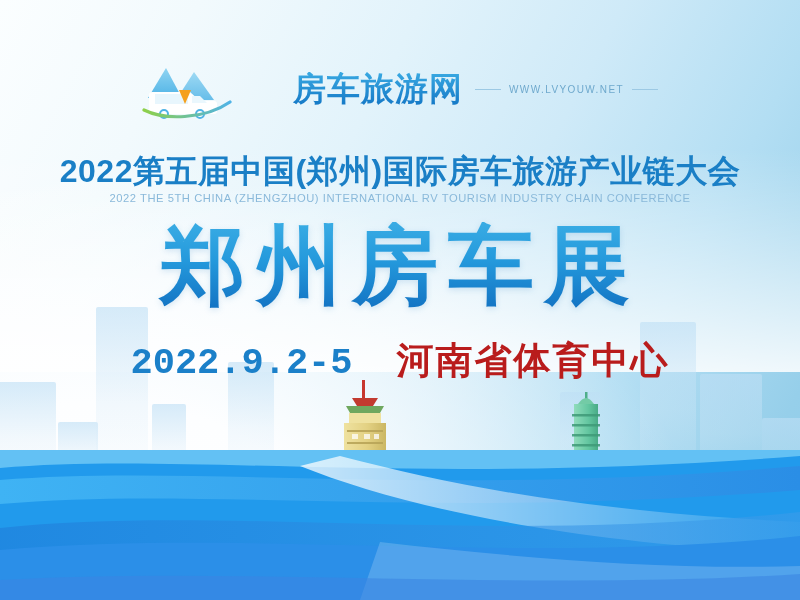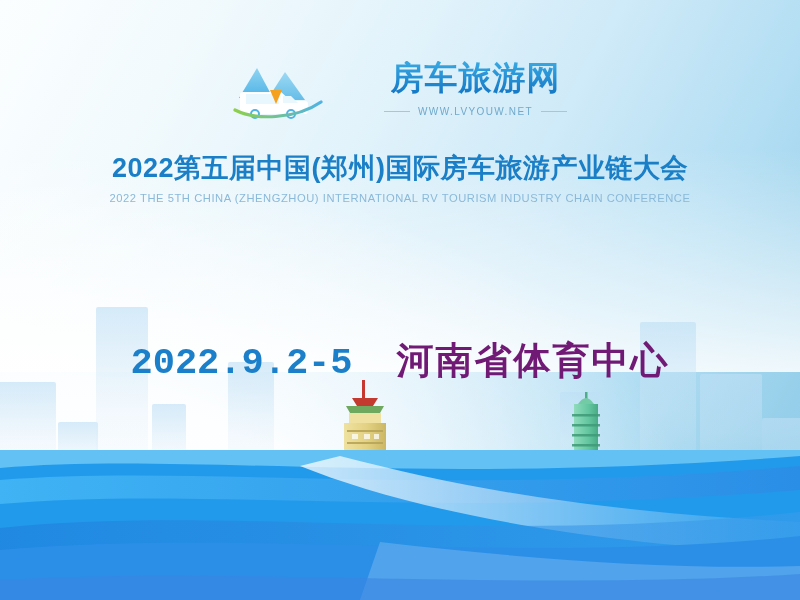--- a/index.html
+++ b/index.html
@@ -44,40 +44,40 @@
     border-radius:2px 2px 0 0;
   }
 
   
   .logo-wrap{
     position:absolute;left:0;right:0;top:58px;
     display:flex;justify-content:center;align-items:center;gap:14px;
   }
   .logo-mark{position:relative;width:92px;height:62px;}
   .logo-mark svg{display:block;width:92px;height:62px;}
-  .logo-text-col{display:flex;flex-direction:column;align-items:center;gap:12px;margin-left:45px;}
+  .logo-text-col{display:flex;flex-direction:row;align-items:center;gap:12px;margin-left:45px;}
   .logo-cn{
     font-size:33px;font-weight:bold;letter-spacing:1px;
     color:#1e8fd6;
     background:linear-gradient(180deg,#39a9e2 0%,#1478c6 100%);
     -webkit-background-clip:text;background-clip:text;
     -webkit-text-fill-color:transparent;
     line-height:1.02;
     white-space:nowrap;
   }
   .logo-url-row{display:flex;align-items:center;gap:8px;}
   .logo-dash{width:26px;height:1px;background:#9cc9e4;}
   .logo-url{
     font-size:10px;letter-spacing:1.4px;color:#6fa9cd;white-space:nowrap;
   }
 
   
   .conf-cn{
     position:absolute;left:0;right:0;top:150px;text-align:center;
-    font-size:27px;font-weight:bold;letter-spacing:.5px;
+    font-size:32px;font-weight:bold;letter-spacing:.5px;
     color:#1a7fc6;white-space:nowrap;
   }
   .conf-en{
     position:absolute;left:0;right:0;top:192px;text-align:center;
     font-size:11.2px;letter-spacing:.55px;color:#8ab9da;white-space:nowrap;
   }
 
   .headline{
     position:absolute;left:0;right:0;top:222px;text-align:center;
     font-size:86px;font-weight:bold;letter-spacing:10px;
@@ -88,21 +88,21 @@
     color:#1f8fd2;
     filter:drop-shadow(0 2px 3px rgba(20,110,180,.16));
   }
 
   .meta-row{
     position:absolute;left:0;right:0;top:336px;
     display:flex;justify-content:center;align-items:baseline;gap:44px;
     white-space:nowrap;
   }
   .meta-date{font-size:37px;font-weight:bold;color:#1b80c9;letter-spacing:0px;font-family:Liberation Mono, monospace;}
-  .meta-venue{font-size:37px;font-weight:bold;color:#701a75;letter-spacing:2px;}
+  .meta-venue{font-size:37px;font-weight:bold;color:#b91c1c;letter-spacing:2px;}
 
   
   .scene{position:absolute;left:0;right:0;bottom:0;height:230px;}
   .scene svg{display:block;width:800px;height:230px;}
 
   
   .water{
     position:absolute;left:0;right:0;bottom:0;height:150px;
     background:linear-gradient(180deg,#2ea7f0 0%,#1f97ea 28%,#1f8ee6 60%,#2f8ae6 100%);
   }
@@ -162,20 +162,21 @@
       <div class="logo-url-row">
         <span class="logo-dash"></span>
         <span class="logo-url">WWW.LVYOUW.NET</span>
         <span class="logo-dash"></span>
       </div>
     </div>
   </div>
 
   <div class="conf-cn">2022第五届中国(郑州)国际房车旅游产业链大会</div>
   <div class="conf-en">2022 THE 5TH CHINA (ZHENGZHOU) INTERNATIONAL RV TOURISM INDUSTRY CHAIN CONFERENCE</div>
+  <div class="headline">郑州房车展</div>
 
   <div class="meta-row">
     <span class="meta-date">2022.9.2-5</span>
     <span class="meta-venue">河南省体育中心</span>
   </div>
 
   <div class="scene">
     <svg viewBox="0 0 800 230" xmlns="http://www.w3.org/2000/svg">
       <defs>
         <linearGradient id="hillG" x1="0" y1="0" x2="0" y2="1">

